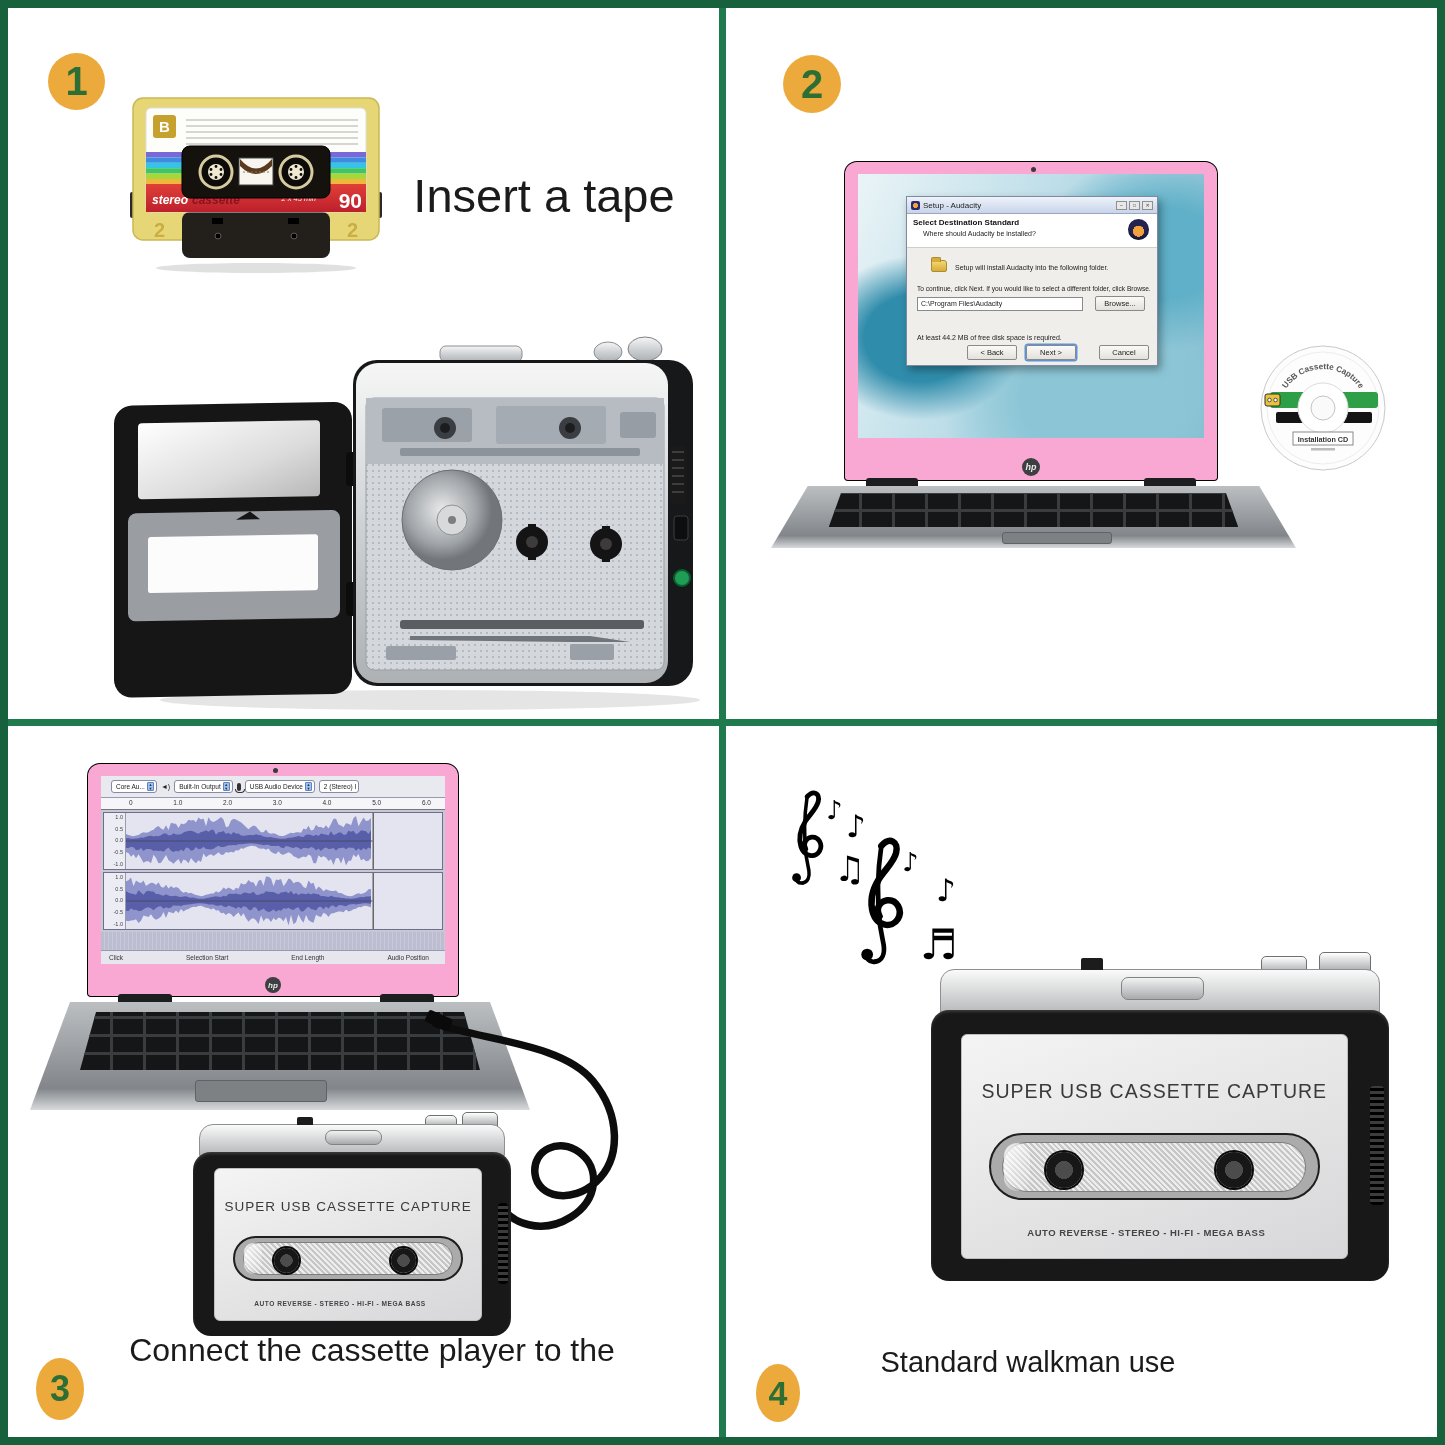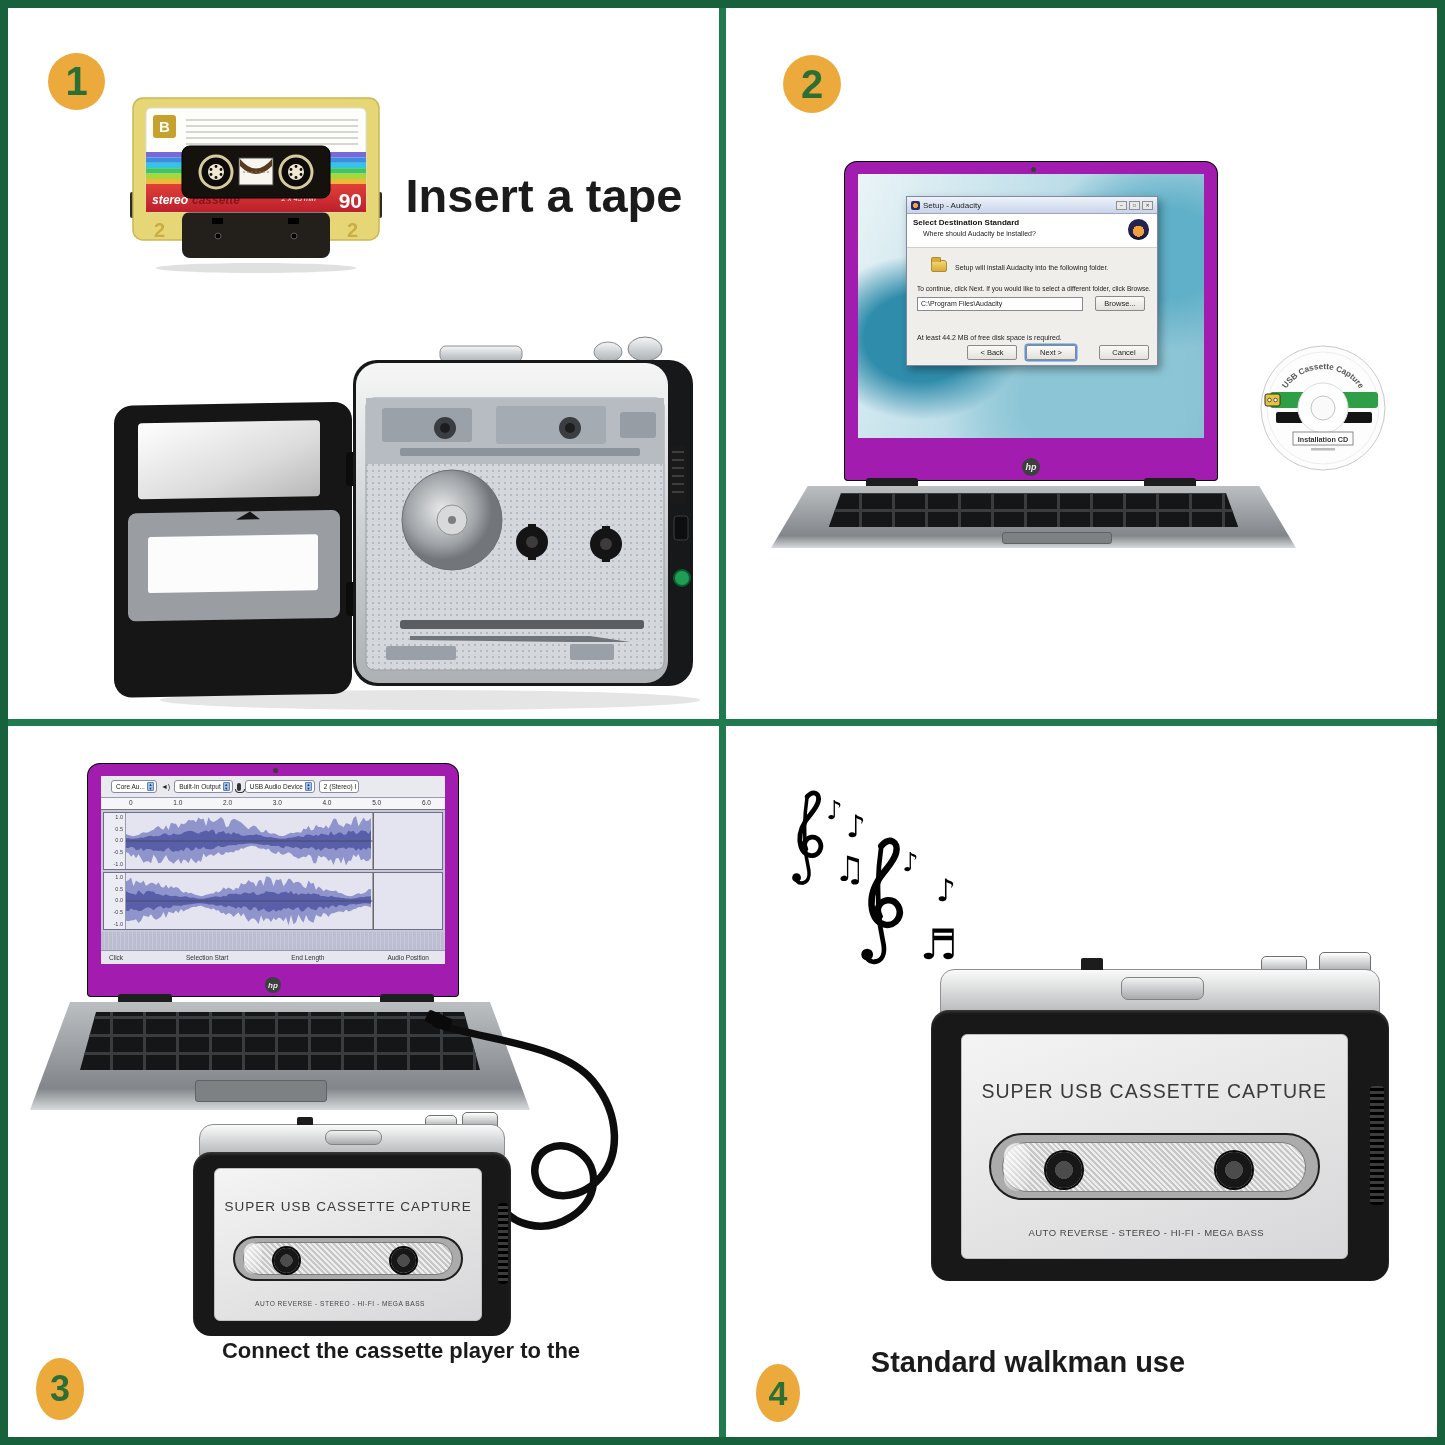--- a/index.html
+++ b/index.html
@@ -8,24 +8,24 @@
 
   .canvas { position:relative; width:1445px; height:1445px;
     border:8px solid #17613c; background:#1f7b4e;
     display:grid; grid-template-rows:1fr 1fr; grid-template-columns:1fr 1fr; gap:7px; }
   .panel { position:relative; background:#fff; overflow:hidden; }
 
   
   .badge { position:absolute; background:#edaa3c; border-radius:50%;
     display:flex; align-items:center; justify-content:center;
     font-weight:bold; color:#2d6e35; }
-  .caption { position:absolute; text-align:center; font-weight:bold; color:#1b1b1b; }
+  .caption { position:absolute; text-align:center; font-weight:normal; color:#1b1b1b; }
 
   
-  .lap-bezel { position:absolute; background:#a21caf; border-radius:12px 12px 3px 3px;
+  .lap-bezel { position:absolute; background:#f9a8d4; border-radius:12px 12px 3px 3px;
     box-shadow:0 0 0 1px #000; }
   .lap-screen { position:absolute; left:13px; right:13px; top:12px; overflow:hidden; background:#cfe3ea; }
   .lap-logo { position:absolute; left:50%; transform:translateX(-50%);
     width:18px; height:18px; border-radius:50%; background:#3d3f41; color:#e8e8e8;
     font-style:italic; font-weight:bold; font-size:9px; display:flex; align-items:center; justify-content:center; }
   .lap-hinge { position:absolute; background:#1d1e1f; border-radius:3px; }
   .lap-base { position:absolute; background:linear-gradient(#bcbfc2,#82868a 80%,#d8dadc); }
   .lap-kb { position:absolute; background-color:#141618;
     background-image:repeating-linear-gradient(90deg, transparent 0 30px, #3a3d40 30px 33px),
                      repeating-linear-gradient(0deg, transparent 0 15px, #3a3d40 15px 18px); }
@@ -113,21 +113,21 @@
     border:2px solid #1f1f1f; border-radius:999px; background:#ababab; }
   .p-mesh { position:absolute; left:3.5%; right:3.5%; top:10%; bottom:10%; border-radius:999px;
     border:1px solid #7e7e7e;
     background:repeating-linear-gradient(45deg,#c6c6c6 0 2px,#ededed 2px 4px); }
   .p-hub { position:absolute; border-radius:50%;
     background:radial-gradient(circle,#4c4c4c 0 35%,#171717 36% 100%);
     box-shadow:0 0 0 2px #0b0b0b; }
   .p-shine { position:absolute; left:4%; top:12%; width:8%; height:76%;
     background:linear-gradient(115deg, rgba(255,255,255,.85), rgba(255,255,255,0)); border-radius:999px; }
   .p-features { position:absolute; left:0; right:16px; bottom:9%; text-align:center;
-    color:#454545; letter-spacing:.5px; }
+    color:#454545; letter-spacing:.5px;font-weight:bold; }
   .p-grip { position:absolute; right:1%; top:28%; width:3.2%; height:44%;
     background:repeating-linear-gradient(0deg,#000 0 3px,#3c3c3c 3px 6px); border-radius:4px; }
 
   .notes-svg text { font-family:"DejaVu Sans", sans-serif; }
 </style>
 </head>
 <body>
 
 <div class="canvas">
 
@@ -491,21 +491,21 @@
             <div class="p-shine"></div>
             <div class="p-hub" style="left:17%; top:26%; width:25px; height:25px;"></div>
             <div class="p-hub" style="right:20%; top:26%; width:25px; height:25px;"></div>
           </div>
           <div class="p-features" style="font-size:6.6px;">AUTO REVERSE - STEREO - HI-FI - MEGA BASS</div>
         </div>
         <div class="p-grip"></div>
       </div>
     </div>
 
-    <div class="caption" style="left:0; top:600px; width:728px; font-size:22px; line-height:49px;margin-left:29px;">
+    <div class="caption" style="left:0; top:600px; width:728px; font-size:32px; line-height:49px;">
       <div>Connect the cassette player to the</div>
     </div>
 
     <div class="badge" style="left:28px; top:632px; width:48px; height:62px; font-size:36px;">
       <span>3</span>
     </div>
   </div>
 
   <div class="panel">
 

